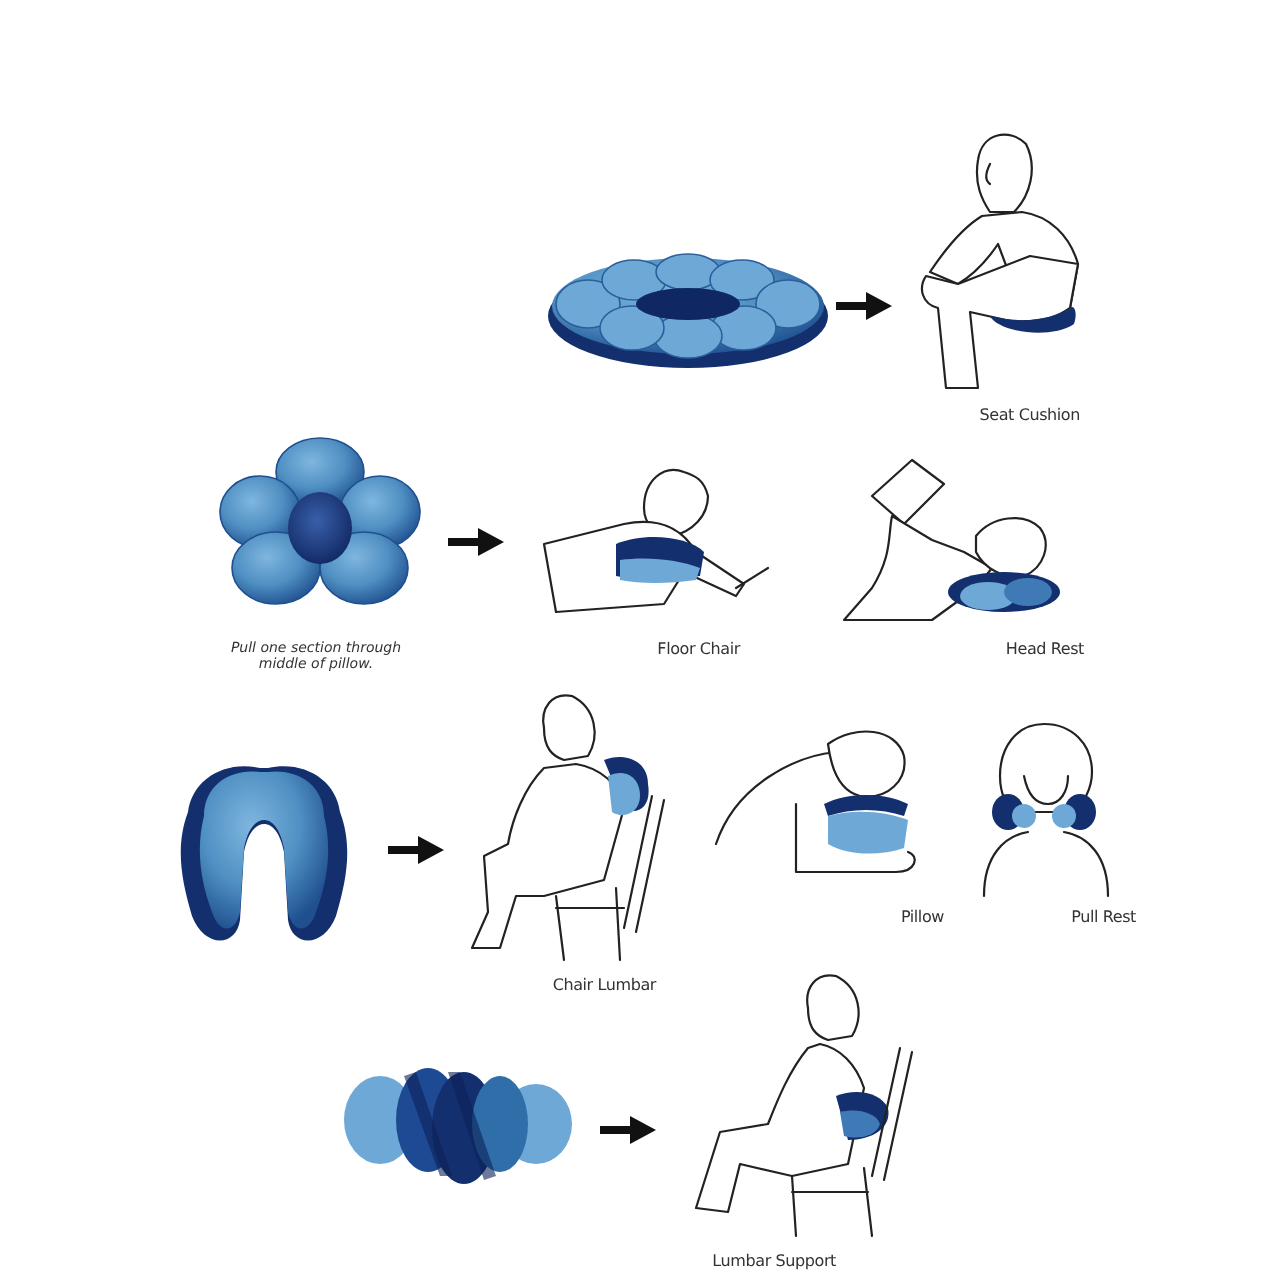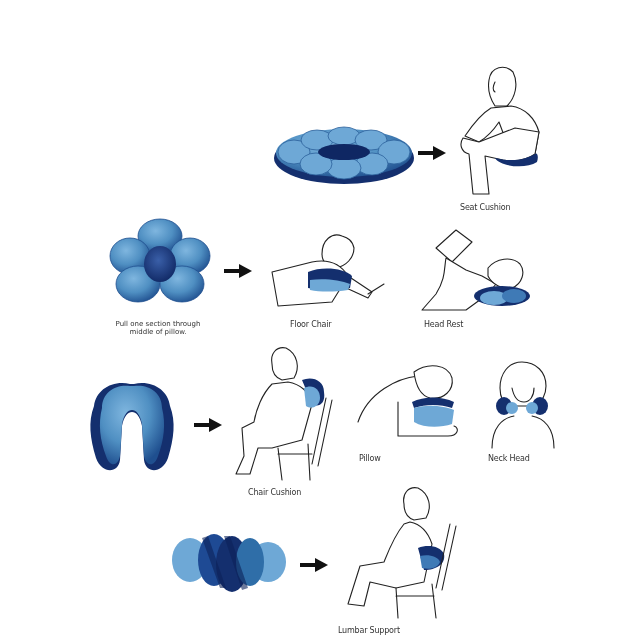--- a/index.html
+++ b/index.html
@@ -1,18 +1,18 @@
 <!DOCTYPE html>
 <html><head>
 <meta charset="utf-8">
 <style>
   html, body { margin:0; padding:0; background:#ffffff; }
   body { width:640px; height:640px; position:relative; overflow:hidden; font-family:"DejaVu Sans", sans-serif; }
-  .label { position:absolute; font-size:8px; color:#333; text-align:left; white-space:nowrap; letter-spacing:-0.2px; }
-  .note { position:absolute; font-size:7px; color:#333; text-align:center; line-height:8px; width:90px; }
+  .label { position:absolute; font-size:8px; color:#333; text-align:right; white-space:nowrap; letter-spacing:-0.2px; }
+  .note { position:absolute; font-size:7px; color:#333; text-align:center; line-height:8px; width:90px;font-style:italic; }
   svg { position:absolute; overflow:visible; }
   .line { fill:#fff; stroke:#222; stroke-width:1.1; stroke-linejoin:round; stroke-linecap:round; }
   .lineonly { fill:none; stroke:#222; stroke-width:1.1; stroke-linecap:round; stroke-linejoin:round; }
 </style>
 </head>
 <body>
 
 
 
 <defs-holder></defs-holder>
@@ -91,59 +91,59 @@
   </svg>
   <div class="label" style="left:290px;top:320px;width:80px">Floor Chair</div>
   <svg style="left:416px;top:228px" width="120" height="84" viewBox="0 0 120 84">
     <path class="line" d="M20 20 L40 2 L56 14 L36 34 Z"></path>
     <path class="line" d="M30 30 C28 40 30 50 20 66 L6 82 L50 82 L72 66 L80 56 L66 48 L50 42 Z"></path>
     <path class="line" d="M72 40 C80 30 96 28 104 36 C110 44 106 56 96 60 C86 62 76 56 72 48 Z"></path>
     <ellipse cx="86" cy="68" rx="28" ry="10" fill="#142f6e"></ellipse>
     <ellipse cx="78" cy="70" rx="14" ry="7" fill="#6ea8d6"></ellipse>
     <ellipse cx="98" cy="68" rx="12" ry="7" fill="#3f7ab6"></ellipse>
   </svg>
-  <div class="label" style="left:424px;top:320px;width:80px">Head Rest</div>
+  <div class="label" style="left:462px;top:320px;width:80px">Head Rest</div>
 </div>
 
 
 <div>
   <svg style="left:82px;top:378px" width="100" height="100" viewBox="0 0 100 100">
     <path fill="#142f6e" d="M48 6 C30 2 14 12 12 28 C6 44 8 60 14 80 C20 96 36 96 38 82 L40 48 C42 38 46 34 50 34 C54 34 58 38 60 48 L62 82 C64 96 80 96 86 80 C92 60 94 44 88 28 C86 12 70 2 52 6 Z"></path>
     <path fill="url(#gLight)" d="M48 8 C34 6 20 14 20 30 C16 46 18 62 24 78 C28 90 36 88 38 78 L40 46 C42 36 46 32 50 32 C54 32 58 36 60 46 L62 78 C64 88 72 90 76 78 C82 62 84 46 80 30 C80 14 66 6 52 8 Z"></path>
   </svg>
   <svg style="left:194px;top:418px" width="28" height="14" viewBox="0 0 28 14">
     <rect x="0" y="5" width="16" height="4" fill="#111"></rect>
     <polygon points="15,0 28,7 15,14" fill="#111"></polygon>
   </svg>
   <svg style="left:232px;top:344px" width="118" height="140" viewBox="0 0 118 140">
     <path class="line" d="M54 4 C44 2 38 10 40 20 C40 30 44 34 50 36 L62 34 C68 24 66 10 54 4 Z"></path>
     <path class="line" d="M40 40 C30 50 24 66 22 78 L10 84 L12 112 L4 130 L18 130 L26 104 L40 104 L70 96 L80 60 C78 48 68 40 56 38 Z"></path>
     <path fill="#142f6e" d="M70 36 C80 32 92 36 92 48 C94 60 86 64 80 60 Z"></path>
     <path fill="#6ea8d6" d="M72 44 C80 40 88 44 88 54 C88 62 80 66 74 62 Z"></path>
     <path class="lineonly" d="M94 54 L80 120 M100 56 L86 122 M46 104 L50 136 M76 100 L78 136 M46 110 L80 110"></path>
   </svg>
-  <div class="label" style="left:248px;top:488px;width:80px">Chair Cushion</div>
+  <div class="label" style="left:248px;top:488px;width:80px">Chair Lumbar</div>
   <svg style="left:358px;top:362px" width="110" height="90" viewBox="0 0 110 90">
     <path class="lineonly" d="M0 60 C10 30 40 16 60 14"></path>
     <path class="line" d="M56 10 C70 0 90 2 94 16 C96 28 86 38 72 36 C64 34 58 26 56 10 Z"></path>
     <path fill="#142f6e" d="M54 40 C66 34 84 34 96 40 L94 46 C82 42 68 42 56 46 Z"></path>
     <path fill="#6ea8d6" d="M56 46 C70 42 86 44 96 48 L94 62 C82 66 66 66 56 60 Z"></path>
     <path class="lineonly" d="M40 40 L40 74 L90 74 C100 74 102 66 96 64"></path>
   </svg>
-  <div class="label" style="left:359px;top:454px;width:80px">Pillow</div>
+  <div class="label" style="left:392px;top:454px;width:80px">Pillow</div>
   <svg style="left:488px;top:358px" width="70" height="90" viewBox="0 0 70 90">
     <path class="line" d="M34 4 C20 4 12 16 12 30 C12 40 16 46 20 48 L48 48 C54 44 58 36 58 28 C58 14 48 4 34 4 Z"></path>
     <path class="lineonly" d="M24 30 C26 40 30 44 36 44 C42 44 46 38 46 30"></path>
     <ellipse cx="16" cy="48" rx="8" ry="9" fill="#142f6e"></ellipse>
     <ellipse cx="52" cy="48" rx="8" ry="9" fill="#142f6e"></ellipse>
     <ellipse cx="24" cy="50" rx="6" ry="6" fill="#6ea8d6"></ellipse>
     <ellipse cx="44" cy="50" rx="6" ry="6" fill="#6ea8d6"></ellipse>
     <path class="lineonly" d="M4 90 C4 70 14 60 26 58 M66 90 C66 70 56 60 44 58"></path>
   </svg>
-  <div class="label" style="left:488px;top:454px;width:80px">Neck Head</div>
+  <div class="label" style="left:488px;top:454px;width:80px">Pull Rest</div>
 </div>
 
 
 <div>
   <svg style="left:168px;top:528px" width="122" height="70" viewBox="0 0 122 70">
     <ellipse cx="22" cy="32" rx="18" ry="22" fill="#6ea8d6"></ellipse>
     <ellipse cx="100" cy="34" rx="18" ry="20" fill="#6ea8d6"></ellipse>
     <ellipse cx="46" cy="32" rx="16" ry="26" fill="#1e4a94"></ellipse>
     <ellipse cx="64" cy="36" rx="16" ry="28" fill="#142f6e"></ellipse>
     <ellipse cx="82" cy="34" rx="14" ry="24" fill="#2f6ea8"></ellipse>

